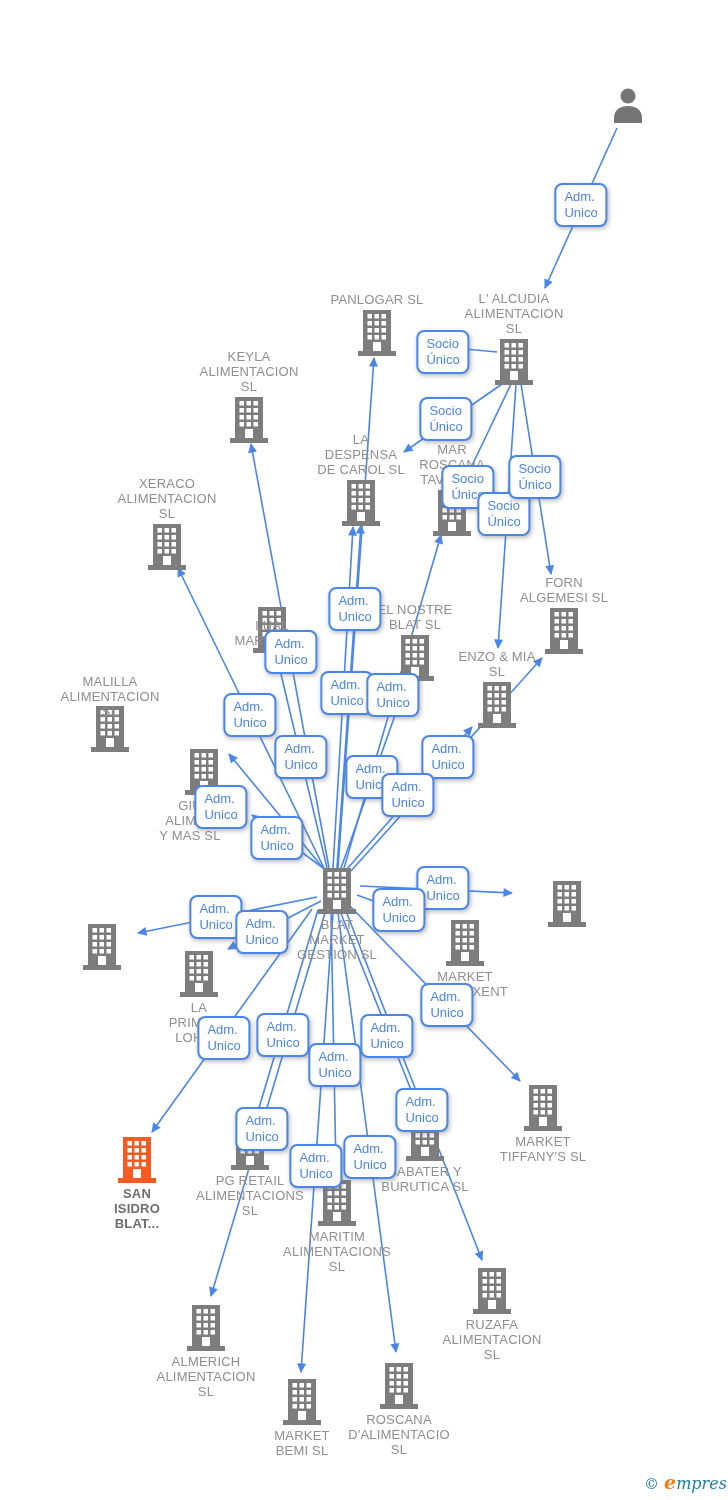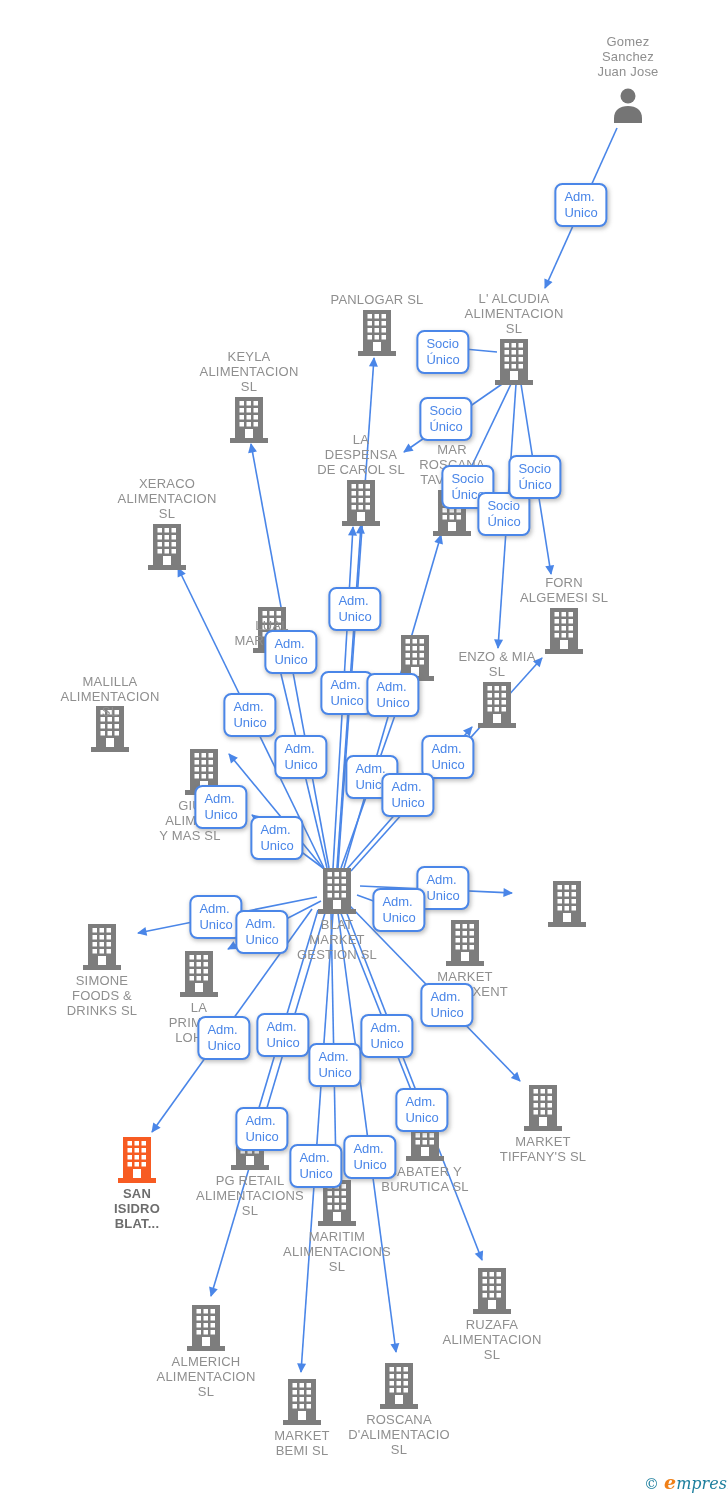--- a/index.html
+++ b/index.html
@@ -63,23 +63,20 @@
       <line x1="340" y1="911" x2="419" y2="1110" stroke="#4a86e8" stroke-width="1.6" marker-end="url(#arr)"></line>
       <line x1="346" y1="911" x2="482" y2="1260" stroke="#4a86e8" stroke-width="1.6" marker-end="url(#arr)"></line>
       <line x1="325" y1="913" x2="211" y2="1296" stroke="#4a86e8" stroke-width="1.6" marker-end="url(#arr)"></line>
       <line x1="333" y1="913" x2="301" y2="1372" stroke="#4a86e8" stroke-width="1.6" marker-end="url(#arr)"></line>
       <line x1="338" y1="913" x2="396" y2="1352" stroke="#4a86e8" stroke-width="1.6" marker-end="url(#arr)"></line>
     </svg>
     <div class="node-icon" style="left: 608px; top: 85px;"><svg width="40" height="40" viewBox="0 0 40 40">
         <circle cx="20" cy="11" r="7.5" fill="#757575"></circle>
         <path d="M6,38 v-5 c0,-8 6,-12 14,-12 s14,4 14,12 v5 z" fill="#757575"></path>
       </svg></div>
-    <div class="nlabel" style="left: 543px; top: 34px;">Gomez
-Sanchez
-Juan Jose</div>
     <div class="node-icon" style="left: 355px; top: 309px;"><svg width="44" height="48" viewBox="0 0 44 48">
         <rect x="8" y="1" width="28" height="41" fill="#7d7d7d"></rect>
         <rect x="3" y="42" width="38" height="5" fill="#7d7d7d"></rect>
         <rect x="12.5" y="5" width="4.5" height="4.5" fill="#fff"></rect>
         <rect x="19.5" y="5" width="4.5" height="4.5" fill="#fff"></rect>
         <rect x="26.5" y="5" width="4.5" height="4.5" fill="#fff"></rect>
         <rect x="12.5" y="12" width="4.5" height="4.5" fill="#fff"></rect>
         <rect x="19.5" y="12" width="4.5" height="4.5" fill="#fff"></rect>
         <rect x="26.5" y="12" width="4.5" height="4.5" fill="#fff"></rect>
         <rect x="12.5" y="19" width="4.5" height="4.5" fill="#fff"></rect>
@@ -239,20 +236,22 @@
         <rect x="19.5" y="12" width="4.5" height="4.5" fill="#fff"></rect>
         <rect x="26.5" y="12" width="4.5" height="4.5" fill="#fff"></rect>
         <rect x="12.5" y="19" width="4.5" height="4.5" fill="#fff"></rect>
         <rect x="19.5" y="19" width="4.5" height="4.5" fill="#fff"></rect>
         <rect x="26.5" y="19" width="4.5" height="4.5" fill="#fff"></rect>
         <rect x="12.5" y="26" width="4.5" height="4.5" fill="#fff"></rect>
         <rect x="19.5" y="26" width="4.5" height="4.5" fill="#fff"></rect>
         <rect x="26.5" y="26" width="4.5" height="4.5" fill="#fff"></rect>
         <rect x="18" y="33" width="8" height="9" fill="#fff"></rect>
       </svg></div>
+    <div class="nlabel" style="left: 330px; top: 602px;">EL NOSTRE
+BLAT  SL</div>
     <div class="node-icon" style="left: 475px; top: 681px;"><svg width="44" height="48" viewBox="0 0 44 48">
         <rect x="8" y="1" width="28" height="41" fill="#7d7d7d"></rect>
         <rect x="3" y="42" width="38" height="5" fill="#7d7d7d"></rect>
         <rect x="12.5" y="5" width="4.5" height="4.5" fill="#fff"></rect>
         <rect x="19.5" y="5" width="4.5" height="4.5" fill="#fff"></rect>
         <rect x="26.5" y="5" width="4.5" height="4.5" fill="#fff"></rect>
         <rect x="12.5" y="12" width="4.5" height="4.5" fill="#fff"></rect>
         <rect x="19.5" y="12" width="4.5" height="4.5" fill="#fff"></rect>
         <rect x="26.5" y="12" width="4.5" height="4.5" fill="#fff"></rect>
         <rect x="12.5" y="19" width="4.5" height="4.5" fill="#fff"></rect>
@@ -372,23 +371,20 @@
         <rect x="19.5" y="12" width="4.5" height="4.5" fill="#fff"></rect>
         <rect x="26.5" y="12" width="4.5" height="4.5" fill="#fff"></rect>
         <rect x="12.5" y="19" width="4.5" height="4.5" fill="#fff"></rect>
         <rect x="19.5" y="19" width="4.5" height="4.5" fill="#fff"></rect>
         <rect x="26.5" y="19" width="4.5" height="4.5" fill="#fff"></rect>
         <rect x="12.5" y="26" width="4.5" height="4.5" fill="#fff"></rect>
         <rect x="19.5" y="26" width="4.5" height="4.5" fill="#fff"></rect>
         <rect x="26.5" y="26" width="4.5" height="4.5" fill="#fff"></rect>
         <rect x="18" y="33" width="8" height="9" fill="#fff"></rect>
       </svg></div>
-    <div class="nlabel" style="left: 17px; top: 973px;">SIMONE
-FOODS &amp;
-DRINKS  SL</div>
     <div class="node-icon" style="left: 177px; top: 950px;"><svg width="44" height="48" viewBox="0 0 44 48">
         <rect x="8" y="1" width="28" height="41" fill="#7d7d7d"></rect>
         <rect x="3" y="42" width="38" height="5" fill="#7d7d7d"></rect>
         <rect x="12.5" y="5" width="4.5" height="4.5" fill="#fff"></rect>
         <rect x="19.5" y="5" width="4.5" height="4.5" fill="#fff"></rect>
         <rect x="26.5" y="5" width="4.5" height="4.5" fill="#fff"></rect>
         <rect x="12.5" y="12" width="4.5" height="4.5" fill="#fff"></rect>
         <rect x="19.5" y="12" width="4.5" height="4.5" fill="#fff"></rect>
         <rect x="26.5" y="12" width="4.5" height="4.5" fill="#fff"></rect>
         <rect x="12.5" y="19" width="4.5" height="4.5" fill="#fff"></rect>

